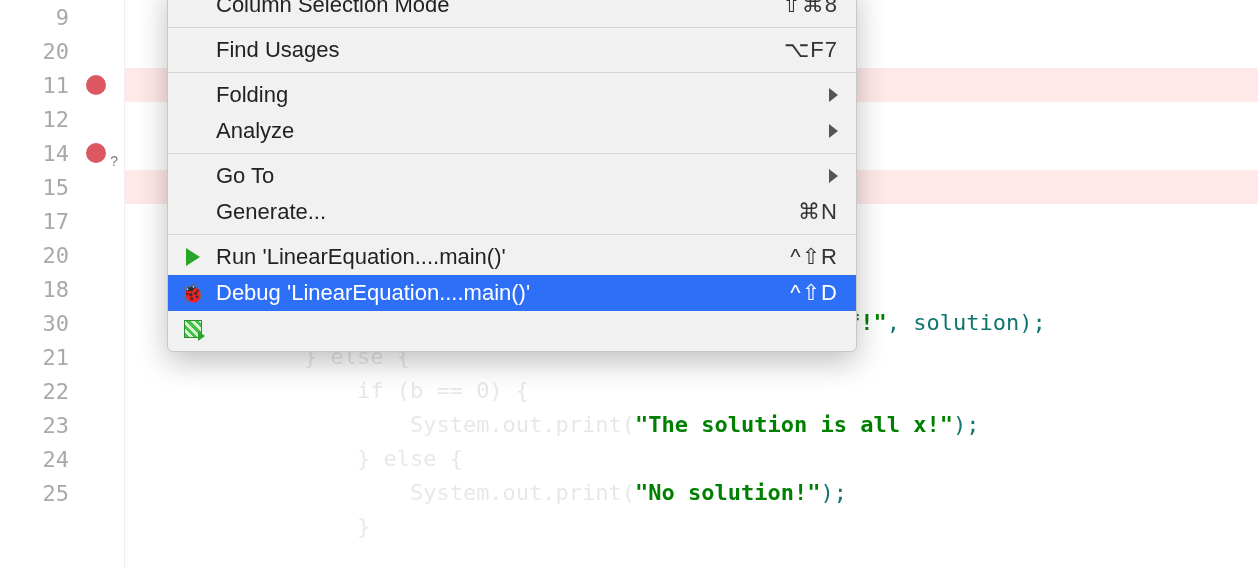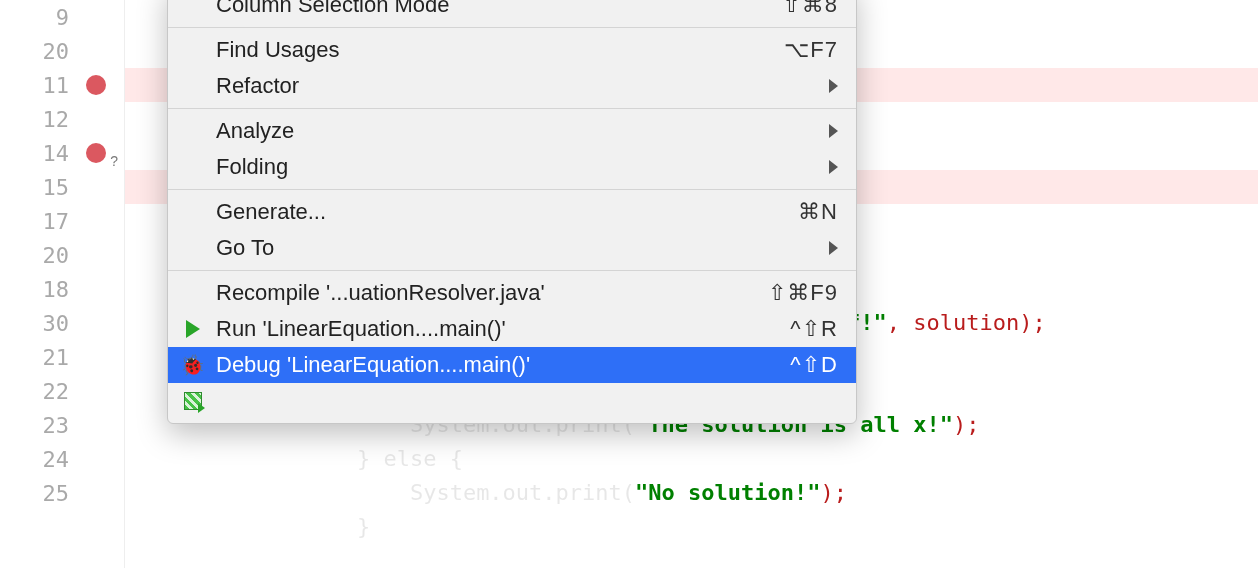--- a/index.html
+++ b/index.html
@@ -59,21 +59,21 @@
   }
   .code-line {
     height: 34px;
     line-height: 34px;
     white-space: pre;
     padding-left: 20px;
   }
   .code-line.hl { background: #ffe8e8; }
   .faded { opacity: 0.12; }
   .str { color: #008000; font-weight: bold; }
-  .plain { color: #b91c1c; }
+  .plain { color: #0f766e; }
 
   
   .menu {
     position: absolute;
     top: -18px;
     left: 167px;
     width: 690px;
     background: #f1f1f1;
     border: 1px solid #c7c7c7;
     border-radius: 6px;
@@ -187,47 +187,39 @@
 <div class="menu" id="menu">
     <div class="menu-item">
       <span class="label">Column Selection Mode</span>
       <span class="short">⇧⌘8</span>
     </div>
     <div class="menu-sep"></div>
     <div class="menu-item">
       <span class="label">Find Usages</span>
       <span class="short">⌥F7</span>
     </div>
-    <div class="menu-item">
-      <span class="label">Refactor</span>
+    <div class="menu-sep"></div>
+    <div class="menu-item">
+      <span class="label">Folding</span>
       <span class="arrow"></span>
     </div>
-    <div class="menu-sep"></div>
     <div class="menu-item">
       <span class="label">Analyze</span>
       <span class="arrow"></span>
     </div>
-    <div class="menu-item">
-      <span class="label">Folding</span>
+    <div class="menu-sep"></div>
+    <div class="menu-item">
+      <span class="label">Go To</span>
       <span class="arrow"></span>
     </div>
-    <div class="menu-sep"></div>
     <div class="menu-item">
       <span class="label">Generate...</span>
       <span class="short">⌘N</span>
     </div>
-    <div class="menu-item">
-      <span class="label">Go To</span>
-      <span class="arrow"></span>
-    </div>
-    <div class="menu-sep"></div>
-    <div class="menu-item">
-      <span class="label">Recompile '...uationResolver.java'</span>
-      <span class="short">⇧⌘F9</span>
-    </div>
+    <div class="menu-sep"></div>
     <div class="menu-item">
       <span class="mi-icon">
         <span class="run-icon"></span>
       </span>
       <span class="label">Run 'LinearEquation....main()'</span>
       <span class="short">^⇧R</span>
     </div>
     <div class="menu-item sel">
       <span class="mi-icon">
         <span class="bug-icon sel">🐞</span>

